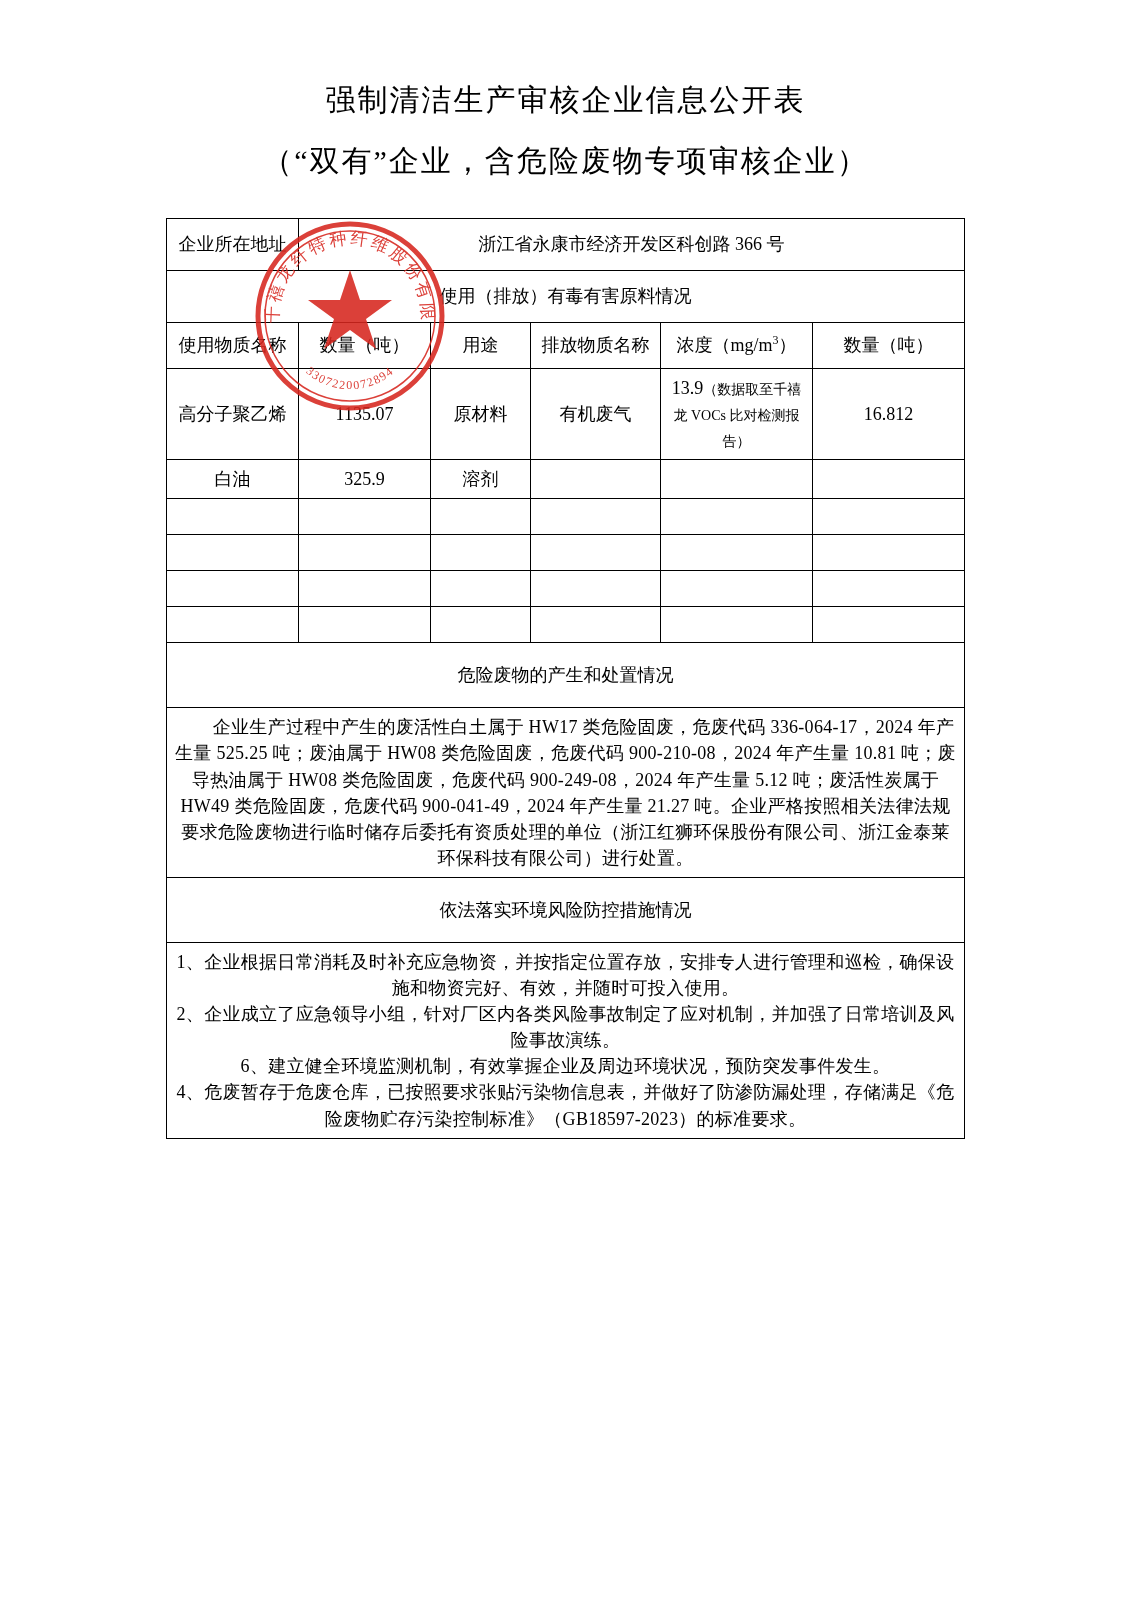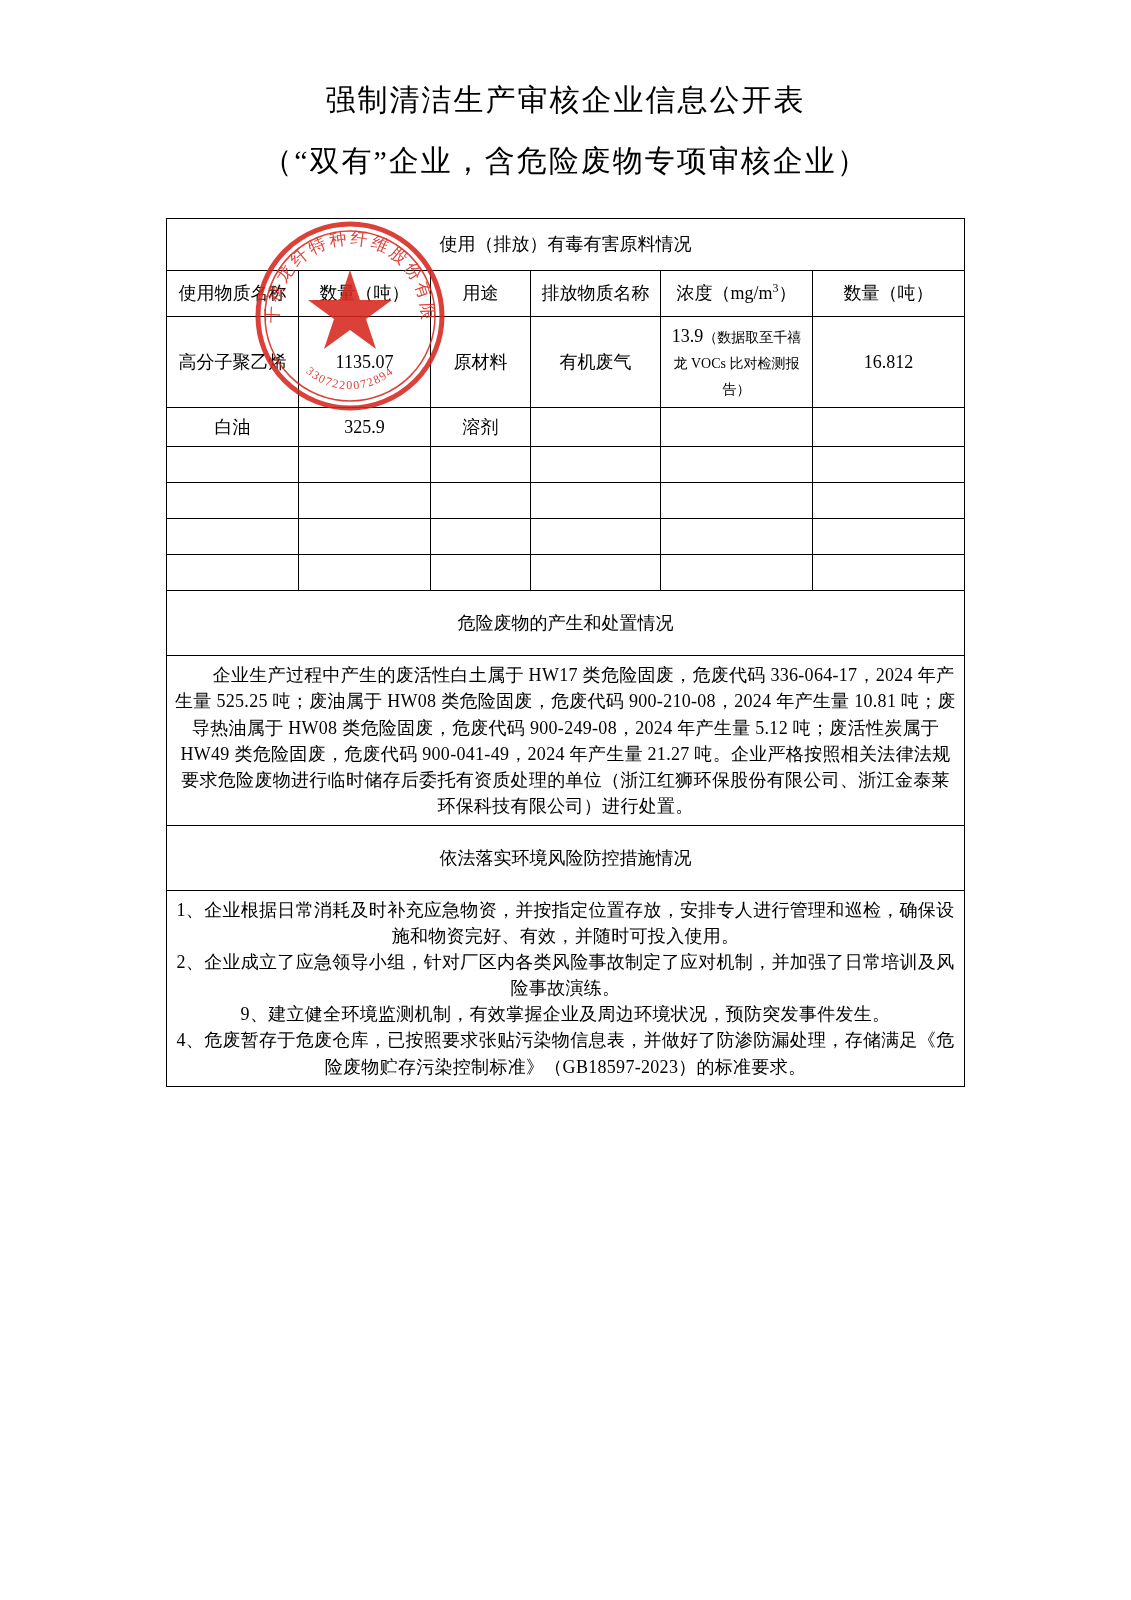--- a/index.html
+++ b/index.html
@@ -133,20 +133,24 @@
     <colgroup>
       <col style="width:132px">
       <col style="width:132px">
       <col style="width:100px">
       <col style="width:130px">
       <col style="width:152px">
       <col style="width:152px">
     </colgroup>
     <tbody>
       <tr class="row-h2">
+        <td>企业所在地址</td>
+        <td colspan="5">浙江省永康市经济开发区科创路 366 号</td>
+      </tr>
+      <tr class="row-h2">
         <td colspan="6">使用（排放）有毒有害原料情况</td>
       </tr>
       <tr class="row-h3">
         <td>使用物质名称</td>
         <td>数量（吨）</td>
         <td>用途</td>
         <td>排放物质名称</td>
         <td><span>浓度（mg/m</span><span class="unit-sup">3</span><span>）</span></td>
         <td>数量（吨）</td>
       </tr>
@@ -215,19 +219,19 @@
         </td>
       </tr>
 
       <tr>
         <td colspan="6" class="section-label">依法落实环境风险防控措施情况</td>
       </tr>
       <tr>
         <td colspan="6" class="para">
           <p>1、企业根据日常消耗及时补充应急物资，并按指定位置存放，安排专人进行管理和巡检，确保设施和物资完好、有效，并随时可投入使用。</p>
           <p>2、企业成立了应急领导小组，针对厂区内各类风险事故制定了应对机制，并加强了日常培训及风险事故演练。</p>
-          <p>9、建立健全环境监测机制，有效掌握企业及周边环境状况，预防突发事件发生。</p>
+          <p>6、建立健全环境监测机制，有效掌握企业及周边环境状况，预防突发事件发生。</p>
           <p>4、危废暂存于危废仓库，已按照要求张贴污染物信息表，并做好了防渗防漏处理，存储满足《危险废物贮存污染控制标准》（GB18597-2023）的标准要求。</p>
         </td>
       </tr>
     </tbody>
   </table>
 </div>
 
 </body></html>

